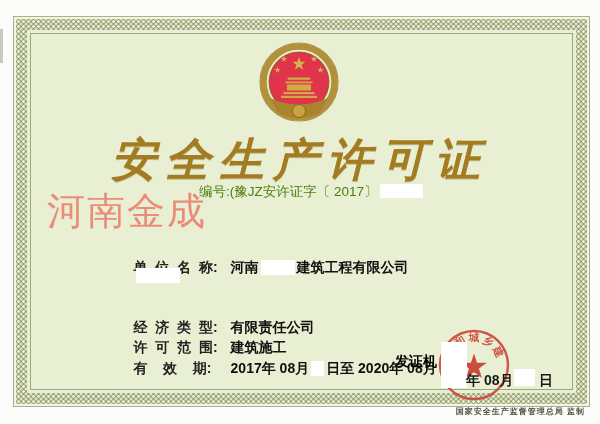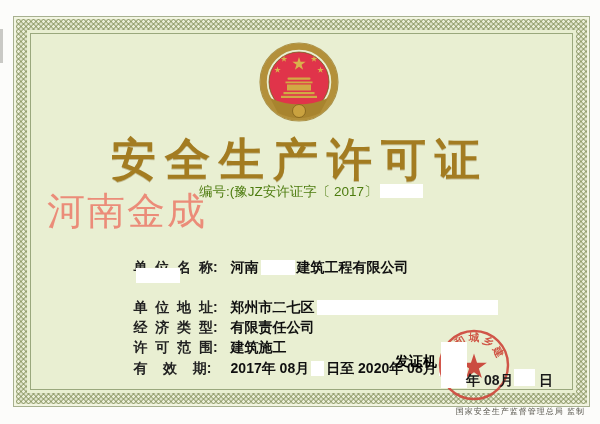--- a/index.html
+++ b/index.html
@@ -12,42 +12,42 @@
     background-image:
       radial-gradient(circle,rgba(240,243,222,.95) 1px,rgba(0,0,0,0) 1.6px),
       radial-gradient(circle,rgba(240,243,222,.95) 1px,rgba(0,0,0,0) 1.6px);
     background-size:5px 5px;background-position:0 0,2.5px 2.5px;}
   .paper{position:absolute;inset:13px;background:#e9efd2;}
   .inner-line{position:absolute;inset:16px;border:1px solid rgba(140,155,110,.85);pointer-events:none;}
   
   .emblem{position:absolute;left:256px;top:41px;width:86px;height:90px;z-index:5;}
   .title{position:absolute;left:0;right:0;top:130px;text-align:center;z-index:5;
     font-size:45px;font-weight:700;letter-spacing:9px;color:#a37c21;
-    text-shadow:0 1px 0 rgba(120,90,20,.35);}
+    text-shadow:0 1px 0 rgba(120,90,20,.35);font-style:italic;}
   .number-row{position:absolute;left:199px;top:183px;z-index:5;font-size:13.5px;
     color:#4d7c0f;font-weight:500;white-space:pre;}
   .watermark{position:absolute;left:47px;top:186px;z-index:4;font-size:38px;letter-spacing:2px;
     color:rgba(236,118,101,.82);font-weight:400;white-space:pre;text-align:center;}
   .frow{position:absolute;left:118px;z-index:5;font-size:14px;color:#191919;white-space:pre;}
   .flabel{display:inline-block;width:97px;font-weight:600;color:#222;white-space:pre;margin-top:12px;}
   .fval{font-weight:600;color:#101010;}
   .redact{display:inline-block;background:#ffffff;height:15px;vertical-align:-3px;margin:0 2px;}
   .w43{width:43px;height:14px;vertical-align:-2px;}
   .w34{width:34px;}
   .w44{width:44px;}
   .w181{width:181px;}
   .w13{width:13px;}
   .issuer{position:absolute;left:395px;top:353px;z-index:5;font-size:14px;font-weight:600;color:#000000;text-align:center;}
   .seal{position:absolute;left:430px;top:328px;width:92px;height:78px;z-index:6;opacity:.93;}
   .box-tall{position:absolute;left:441px;top:342px;width:26px;height:46px;background:#fff;z-index:7;}
   .box-day2{position:absolute;left:514px;top:369px;width:21px;height:17px;background:#fff;z-index:7;}
   .issue-ym{position:absolute;left:466px;top:372px;z-index:8;font-size:14px;font-weight:600;color:#191919;white-space:pre;}
   .issue-d{position:absolute;left:539px;top:372px;z-index:8;font-size:14px;font-weight:600;color:#191919;}
   .footer{position:absolute;left:400px;top:406px;width:185px;z-index:5;text-align:right;
-    font-size:8px;letter-spacing:1px;color:#55534a;}
+    font-size:8px;letter-spacing:1px;color:#55534a;font-weight:bold;}
   .scan-sliver{position:absolute;left:0;top:29px;width:3px;height:34px;background:#c9c9c5;z-index:1;}
 </style>
 </head>
 <body>
 
 <div class="screen">
 
   <div class="scan-sliver"></div>
 
   <div class="cert-frame">
@@ -88,23 +88,20 @@
   <div class="watermark">河南金成</div>
 
   <div class="frow" style="top:231px">
     <span class="flabel">单  位  名  称:</span><span class="fval"><span>河南</span><span class="redact w34"></span><span>建筑工程有限公司</span></span>
   </div>
 
   <div class="frow" style="top:251px">
     <span class="fval"><span class="redact w44"></span></span>
   </div>
 
-  <div class="frow" style="top:271px">
-    <span class="flabel">单  位  地  址:</span><span class="fval"><span>郑州市二七区</span><span class="redact w181"></span></span>
-  </div>
 
   <div class="frow" style="top:291px">
     <span class="flabel">经  济  类  型:</span><span class="fval">有限责任公司</span>
   </div>
 
   <div class="frow" style="top:311px">
     <span class="flabel">许  可  范  围:</span><span class="fval">建筑施工</span>
   </div>
 
   <div class="frow" style="top:332px">

